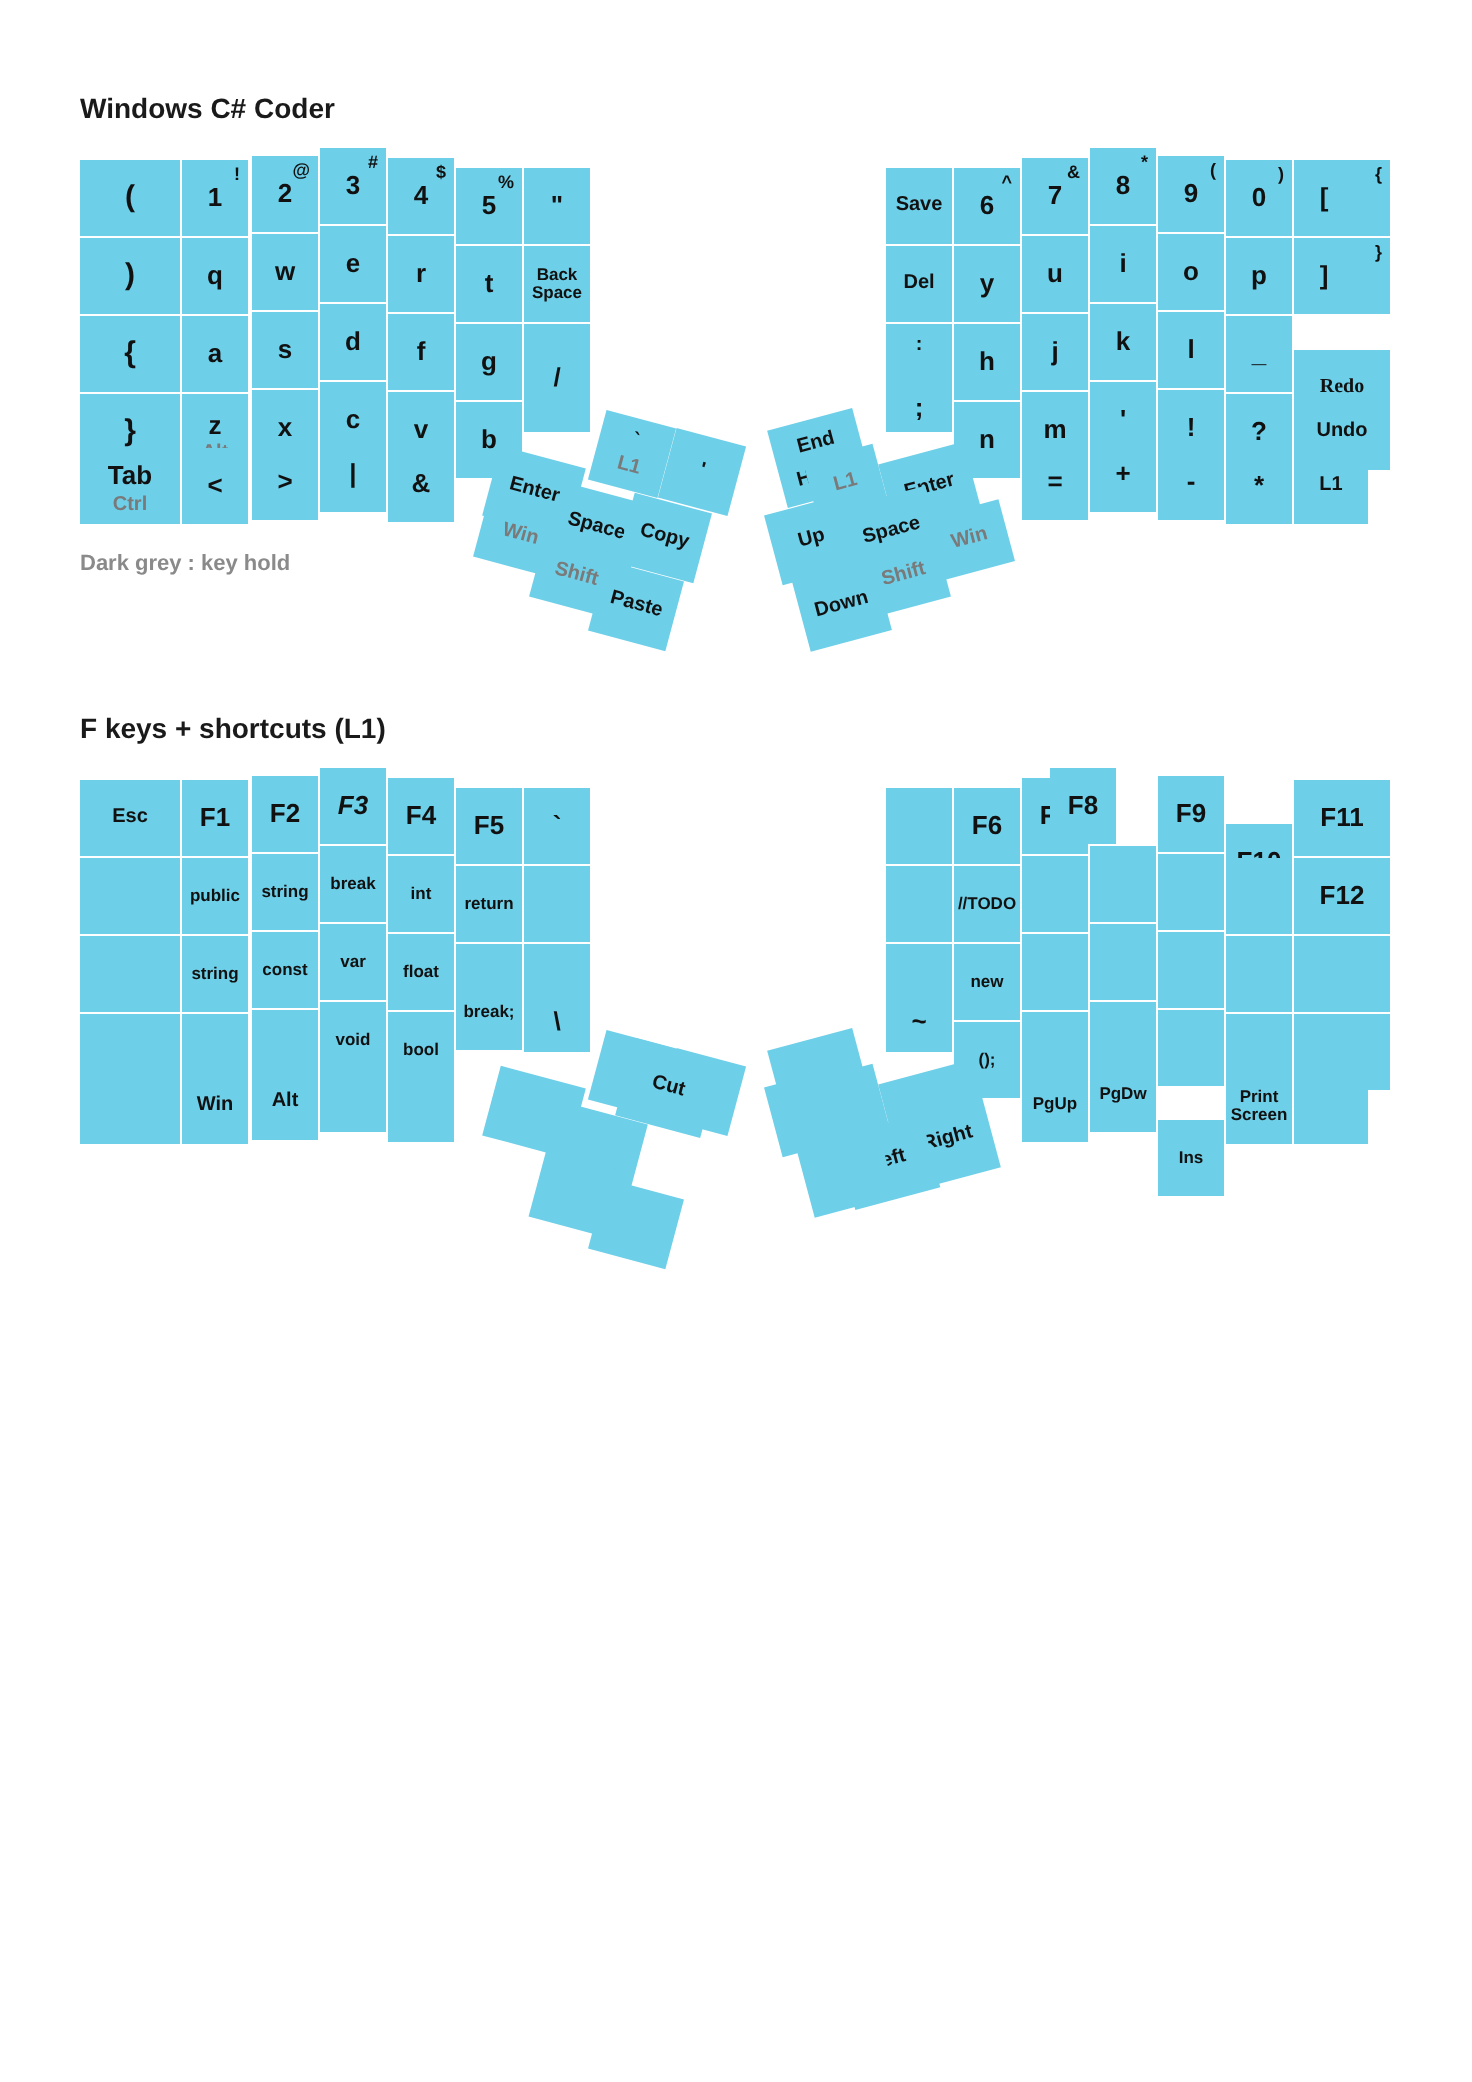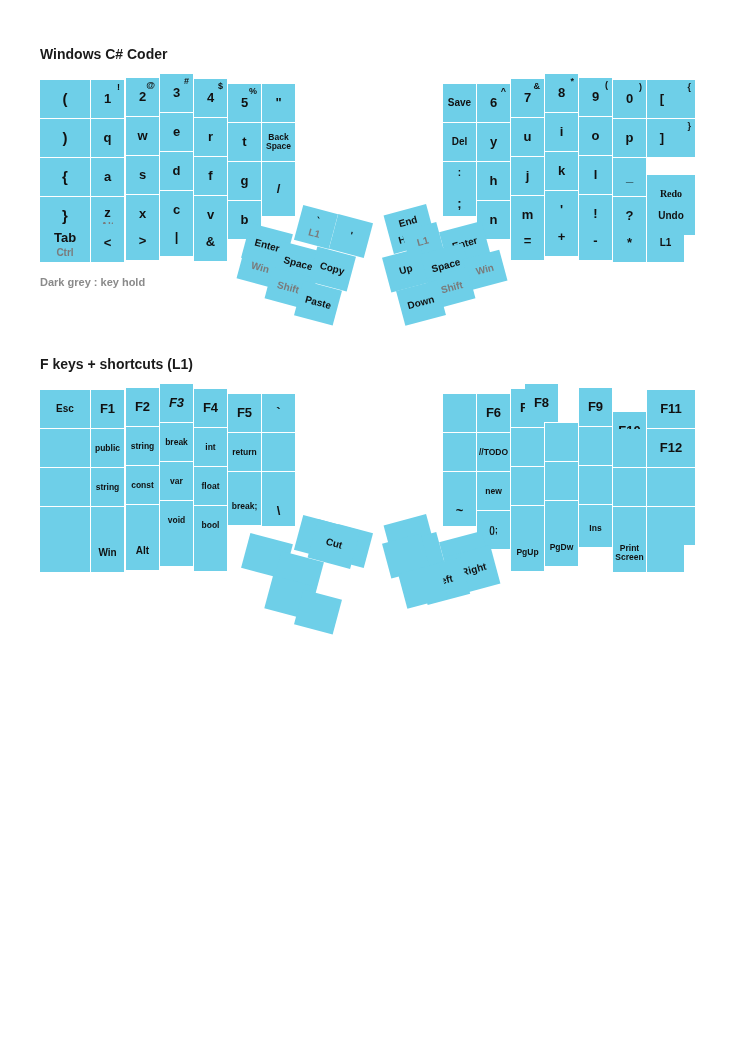--- a/index.html
+++ b/index.html
@@ -543,21 +543,21 @@
 <div class="key" style="left:647px;top:507px;width:48px;height:38px;">
   <div class="ctr xs"></div>
 </div>
 
 <div class="key" style="left:511px;top:533px;width:33px;height:38px;">
   <div class="ctr xs">PgUp</div>
 </div>
 <div class="key" style="left:545px;top:528px;width:33px;height:38px;">
   <div class="ctr xs">PgDw</div>
 </div>
-<div class="key" style="left:579px;top:509px;width:33px;height:38px;">
+<div class="key" style="left:579px;top:560px;width:33px;height:38px;">
   <div class="ctr xs">Ins</div>
 </div>
 <div class="key" style="left:613px;top:534px;width:33px;height:38px;">
   <div class="ctr xs" style="white-space:pre-line;">Print
 Screen</div>
 </div>
 <div class="key" style="left:647px;top:534px;width:37px;height:38px;">
   <div class="ctr xs"></div>
 </div>
 

